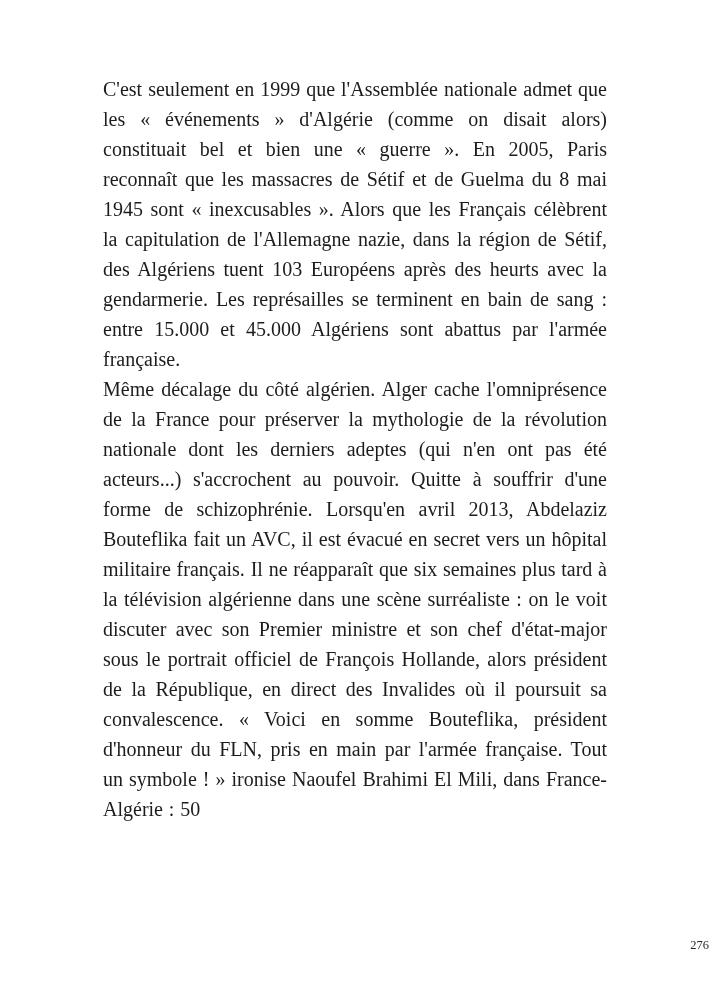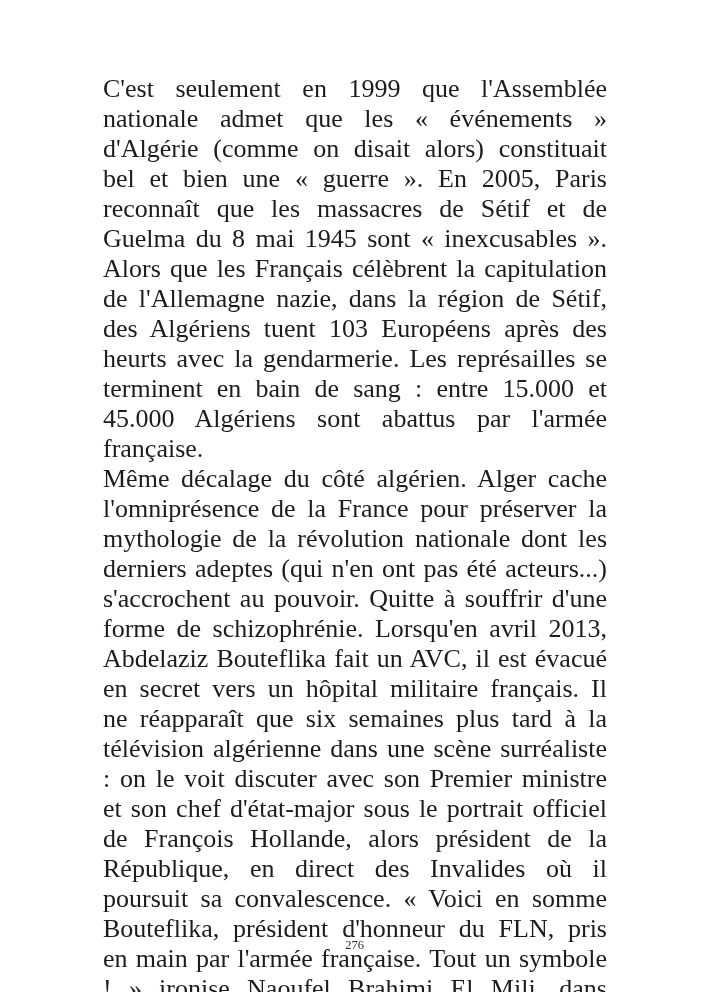--- a/index.html
+++ b/index.html
@@ -22,31 +22,31 @@
     .text-block {
       position: absolute;
       left: 103px;
       top: 74px;
       width: 504px;
     }
     .text-block p {
       margin: 0;
       padding: 0;
       text-align: justify;
-      font-size: 26px;
+      font-size: 20px;
       line-height: 30px;
       color: #1c1c1c;
       word-spacing: 0.04em;
     }
     .page-number {
       position: absolute;
       top: 938px;
       left: 0;
       width: 709px;
-      text-align: center;
+      text-align: right;
       font-size: 12.5px;
       color: #2a2a2a;
       font-family: "Liberation Serif", serif;
     }
   </style>
 </head>
 <body>
 
 <div class="page">
   <div class="text-block">

